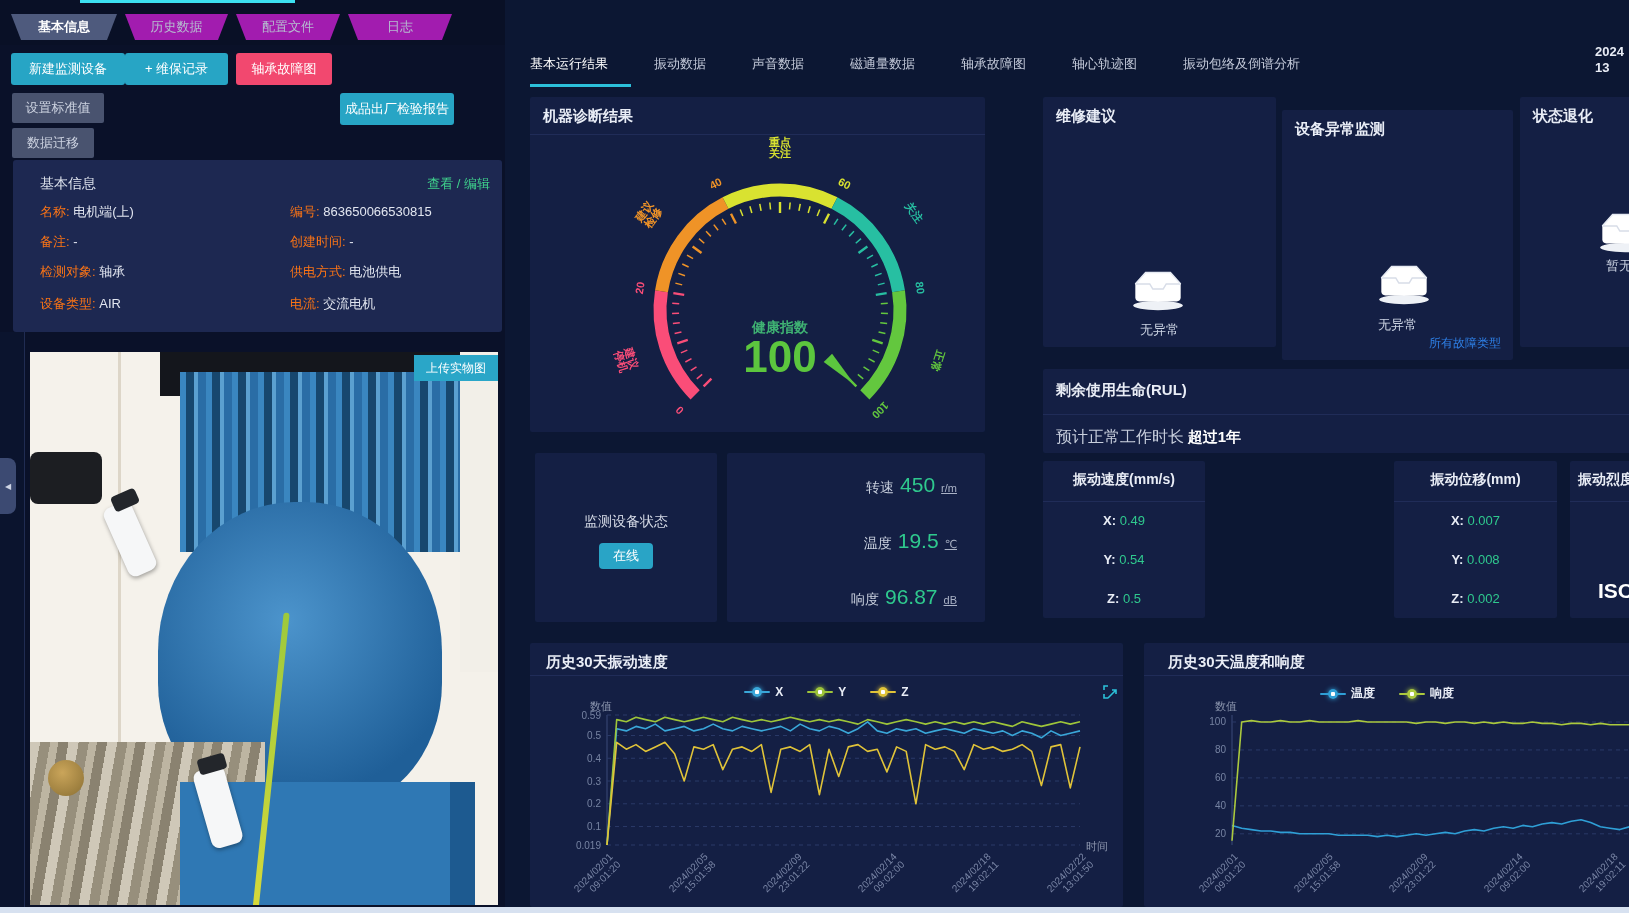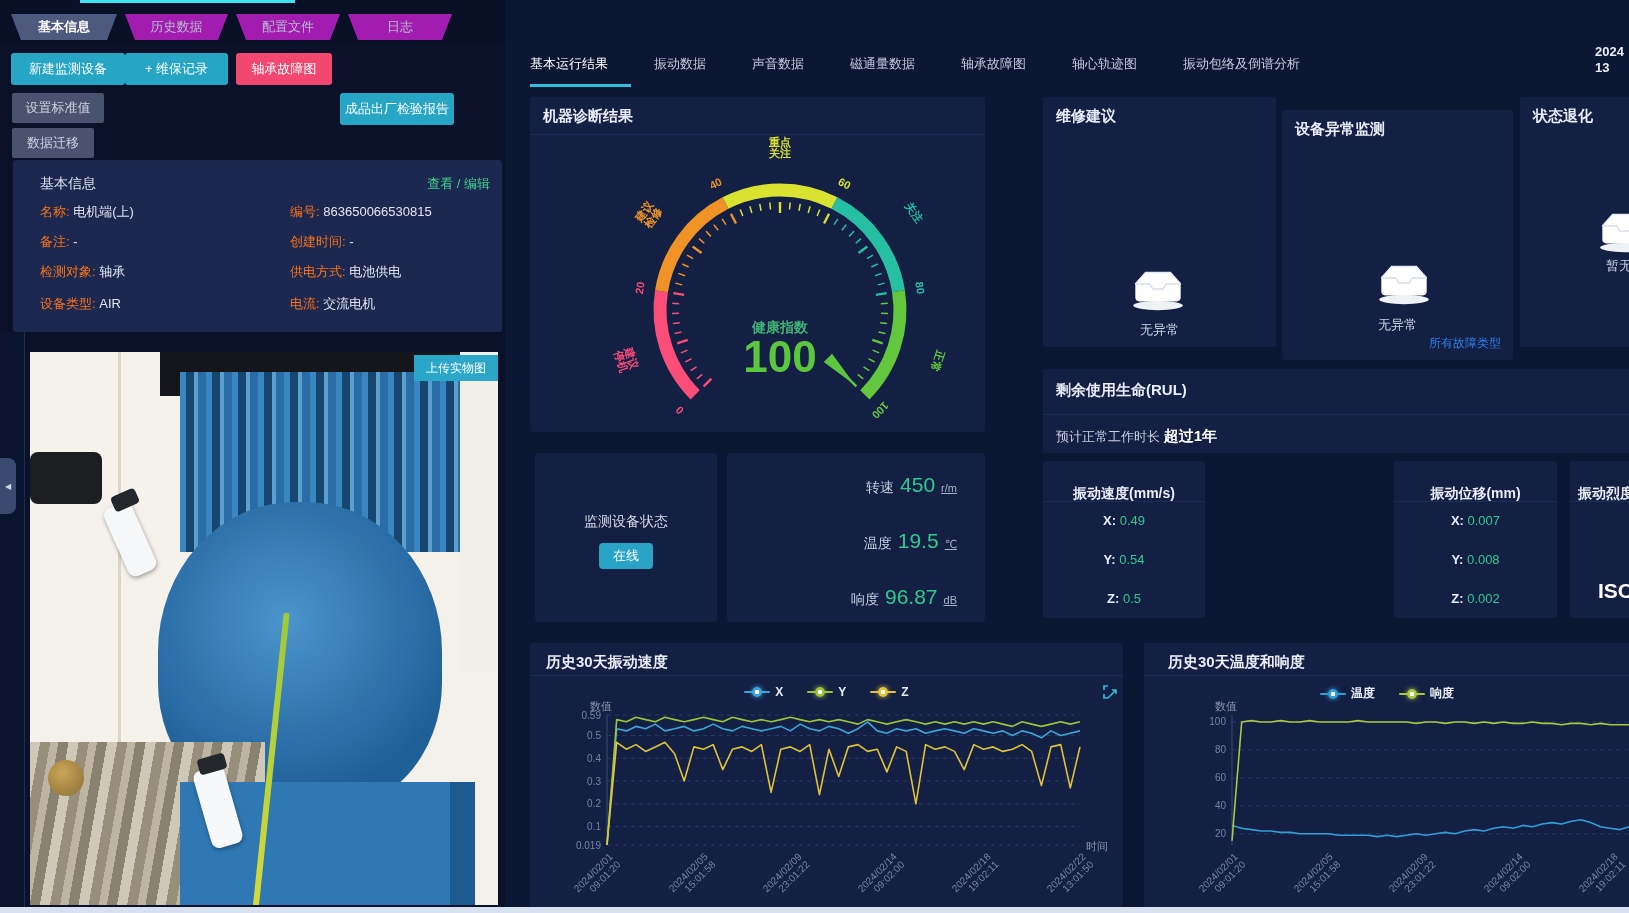--- a/index.html
+++ b/index.html
@@ -36,30 +36,30 @@
   .mtabs{left:530px;top:55px;display:flex;gap:46px;white-space:nowrap;}
   .mtab{font-size:13px;color:#c3c9d9;cursor:pointer;}
   .mtab.active{color:#ffffff;}
   .munderline{left:530px;top:84px;width:101px;height:3px;background:#2cc0da;}
   .timestamp{left:1595px;top:44px;width:80px;color:#e8ecf5;font-size:13px;font-weight:bold;line-height:16px;}
   .card{position:absolute;background:#141f44;border-radius:2px;overflow:hidden;}
   .card-title{position:absolute;left:13px;top:10px;font-size:15px;font-weight:bold;color:#e9edf6;}
   .card-divider{position:absolute;left:0;right:0;height:1px;background:#202c58;}
   .empty-text{position:absolute;font-size:13px;color:#cdd5e4;}
   .fault-link{position:absolute;right:12px;bottom:8px;color:#2e80e8;font-size:12px;cursor:pointer;}
-  .rul-prefix{color:#c8cfdd;font-size:13px;}
+  .rul-prefix{color:#c8cfdd;font-size:16px;}
   .rul-value{color:#ffffff;font-size:15px;font-weight:bold;}
   .status-label{position:absolute;left:0;right:0;top:60px;text-align:center;font-size:14px;color:#d5dae6;}
   .badge{position:absolute;left:50%;top:90px;transform:translateX(-50%);background:#29a4c6;color:#fff;
          font-size:13px;padding:4px 14px;border-radius:4px;}
   .rt-row{position:absolute;right:28px;display:flex;align-items:baseline;gap:6px;}
   .rt-label{font-size:14px;color:#c8cfdd;}
   .rt-value{font-size:21px;color:#2fc98e;}
   .rt-unit{font-size:11px;color:#aab2c6;text-decoration:underline;}
-  .vib-header{position:absolute;left:0;right:0;top:24px;text-align:center;font-size:14px;font-weight:bold;color:#e9edf6;}
+  .vib-header{position:absolute;left:0;right:0;top:10px;text-align:center;font-size:14px;font-weight:bold;color:#e9edf6;}
   .vib-row{position:absolute;left:0;right:0;text-align:center;font-size:13px;}
   .vib-axis{color:#e8ecf5;font-weight:bold;}
   .vib-value{color:#2fc98e;}
   .severity-value{position:absolute;left:28px;top:118px;font-size:21px;font-weight:bold;color:#ffffff;}
   
   .legend{position:absolute;left:0;right:0;top:42px;display:flex;justify-content:center;gap:24px;}
   .legend-item{display:flex;align-items:center;gap:5px;cursor:pointer;}
   .legend-item b{color:#e8ecf5;font-size:12px;}
   .lg-mark{position:relative;width:26px;height:11px;}
   .lg-line{position:absolute;left:0;top:4.5px;width:26px;height:2px;border-radius:1px;}

